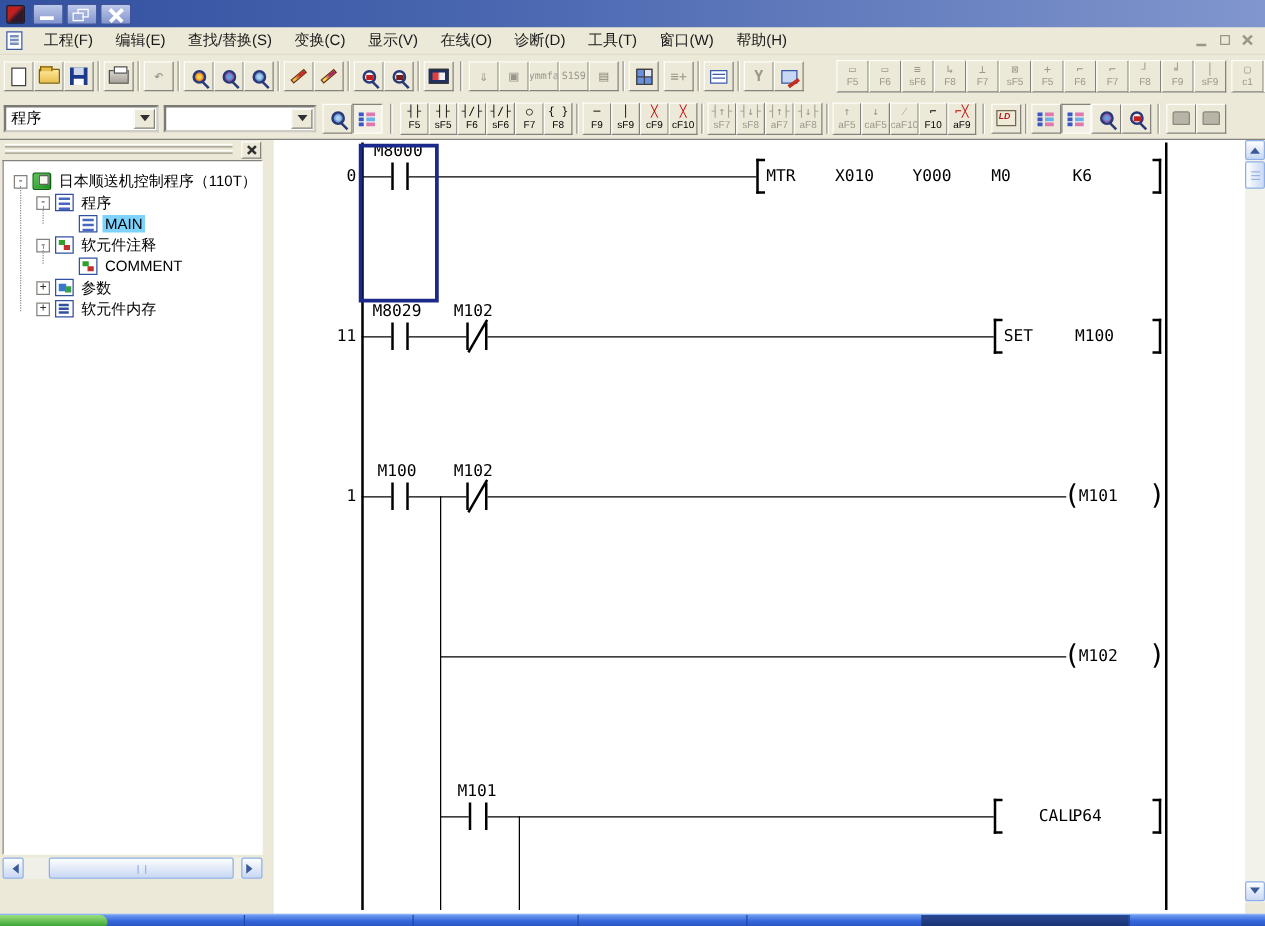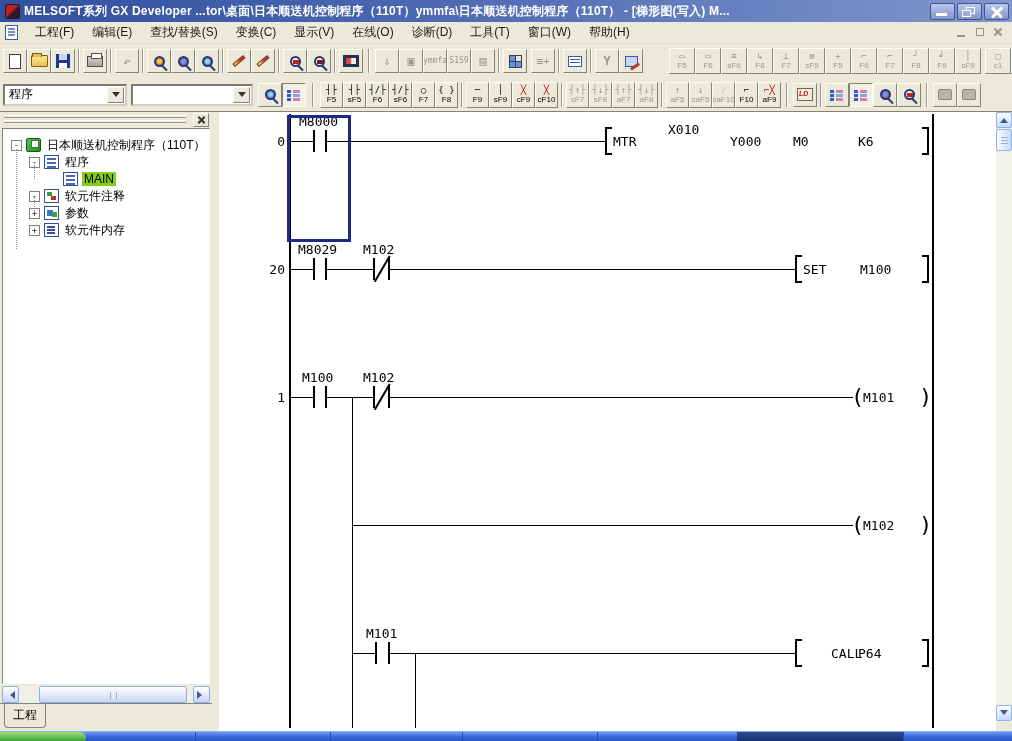--- a/index.html
+++ b/index.html
@@ -105,21 +105,21 @@
   .ti-lad:before{content:"";position:absolute;left:2px;top:2px;width:9px;height:2px;background:#4868c0;box-shadow:0 4px 0 #4868c0,0 8px 0 #4868c0}
   .ti-com{background:#fff;border:1px solid #3050a0}
   .ti-com:before{content:"";position:absolute;left:2px;top:2px;width:5px;height:4px;background:#30a030}
   .ti-com:after{content:"";position:absolute;right:2px;bottom:2px;width:5px;height:4px;background:#c03030}
   .ti-par{background:#fff;border:1px solid #3050a0}
   .ti-par:before{content:"";position:absolute;left:2px;top:3px;width:6px;height:6px;background:#3878c8}
   .ti-par:after{content:"";position:absolute;right:1px;bottom:2px;width:5px;height:5px;background:#38a048}
   .ti-mem{background:#fff;border:1px solid #3050a0}
   .ti-mem:before{content:"";position:absolute;left:2px;top:2px;width:8px;height:1.5px;background:#3050a0;box-shadow:0 3px 0 #3050a0,0 6px 0 #3050a0}
   .tlabel{padding:0 2px}
-  .sel{background:#84cc16}
+  .sel{background:#7dd3fc}
   .dot-v{position:absolute;border-left:1px dotted #909090}
 
   #tree-hscroll{position:absolute;left:2px;top:574px;width:208px;height:17px;background:#f0efe8;display:flex}
   .sb-btn{width:17px;height:17px;background:linear-gradient(180deg,#fdfefe,#c9d8f4);border:1px solid #8cb0e8;border-radius:2px;display:flex;align-items:center;justify-content:center;flex:0 0 auto}
   .sb-tri-l{width:0;height:0;border:4px solid transparent;border-right:5px solid #3a5a9a}
   .sb-tri-r{width:0;height:0;border:4px solid transparent;border-left:5px solid #3a5a9a}
   .sb-tri-u{width:0;height:0;border:4px solid transparent;border-bottom:5px solid #3a5a9a;margin-top:-3px}
   .sb-tri-dn{width:0;height:0;border:4px solid transparent;border-top:5px solid #3a5a9a;margin-bottom:-3px}
   #h-thumb{position:absolute;left:20px;top:0;width:148px;height:17px;background:linear-gradient(180deg,#fdfefe,#c9d8f4);border:1px solid #8cb0e8;border-radius:2px}
   #h-thumb:before{content:"";position:absolute;left:50%;top:5px;width:1px;height:7px;background:#9ab4e0;box-shadow:-3px 0 0 #9ab4e0,3px 0 0 #9ab4e0,-3px 0 0 1px #fff inset}
@@ -152,21 +152,20 @@
   #taskbar{position:absolute;left:0;top:731px;width:1012px;height:10px;background:linear-gradient(180deg,#6f9bf2 0%,#3465d8 55%,#2a56c4 100%);border-top:1px solid #8ab2f8}
   #start-frag{position:absolute;left:0;top:0;width:86px;height:10px;background:linear-gradient(180deg,#9ee07e,#2e9e2e);border-radius:0 6px 4px 0}
   .tk-sep{position:absolute;top:0;width:1px;height:10px;background:#1e48ae}
   #task-active{position:absolute;left:737px;top:0;width:166px;height:10px;background:linear-gradient(180deg,#2a4894,#16306e)}
 </style>
 </head>
 <body>
 
 <div id="titlebar">
   <div id="app-icon"></div>
-  <div id="title-text">MELSOFT系列 GX Developer ...tor\桌面\日本顺送机控制程序（110T）ymmfa\日本顺送机控制程序（110T）  - [梯形图(写入)    M...</div>
   <div class="wbtn">
       <i class="wg g-min"></i>
     </div>
   <div class="wbtn">
       <i class="wg g-res1"></i>
       <i class="wg g-res2"></i>
     </div>
   <div class="wbtn">
       <i class="wg g-x1"></i>
       <i class="wg g-x2"></i>
@@ -497,20 +496,25 @@
       <i class="ticon ti-lad"></i>
       <span class="tlabel sel">MAIN</span>
     </div>
     <div class="trow">
       <span class="tsp" style="width:26px"></span>
       <span class="exp">-</span>
       <i class="ticon ti-com"></i>
       <span class="tlabel">软元件注释</span>
     </div>
     <div class="trow">
+      <span class="tsp" style="width:56px"></span>
+      <i class="ticon ti-com"></i>
+      <span class="tlabel">COMMENT</span>
+    </div>
+    <div class="trow">
       <span class="tsp" style="width:26px"></span>
       <span class="exp">+</span>
       <i class="ticon ti-par"></i>
       <span class="tlabel">参数</span>
     </div>
     <div class="trow">
       <span class="tsp" style="width:26px"></span>
       <span class="exp">+</span>
       <i class="ticon ti-mem"></i>
       <span class="tlabel">软元件内存</span>
@@ -519,47 +523,44 @@
   <div id="tree-hscroll">
     <div class="sb-btn">
         <i class="sb-tri-l"></i>
       </div>
     <div style="position:relative;flex:1 1 auto">
       <div id="h-thumb"></div>
     </div>
     <div class="sb-btn">
         <i class="sb-tri-r"></i>
       </div>
-  </div>
-  <div id="tab-strip">
-    <div id="proj-tab">工程</div>
   </div>
 </div>
 
 <div id="ladder">
 
   <div class="vl rail" style="left:70px;top:2px;height:614px"></div>
   <div class="vl rail" style="left:713px;top:2px;height:614px"></div>
 
   <div class="stp" style="left:34px;top:22px">0</div>
   <div class="hl" style="left:70px;top:29px;width:24px"></div>
   <div class="hl" style="left:108px;top:29px;width:278px"></div>
   <div class="cbar" style="left:94px;top:18px"></div>
   <div class="cbar" style="left:106px;top:18px"></div>
   <div class="dev" style="left:80px;top:2px">M8000</div>
   <div class="lbr" style="left:386px;top:15px"></div>
   <div class="opx" style="left:394px;top:22px">MTR</div>
-  <div class="opx" style="left:449px;top:10px">X010</div>
+  <div class="opx" style="left:449px;top:22px">X010</div>
   <div class="opx" style="left:511px;top:22px">Y000</div>
   <div class="opx" style="left:574px;top:22px">M0</div>
   <div class="opx" style="left:639px;top:22px">K6</div>
   <div class="rbr" style="left:703px;top:15px"></div>
   <div id="cursor-box"></div>
 
-  <div class="stp" style="left:34px;top:150px">20</div>
+  <div class="stp" style="left:34px;top:150px">11</div>
   <div class="hl" style="left:70px;top:157px;width:24px"></div>
   <div class="hl" style="left:108px;top:157px;width:46px"></div>
   <div class="hl" style="left:171px;top:157px;width:405px"></div>
   <div class="cbar" style="left:94px;top:146px"></div>
   <div class="cbar" style="left:106px;top:146px"></div>
   <div class="cbar" style="left:154px;top:146px"></div>
   <div class="cbar" style="left:169px;top:146px"></div>
   <div class="slash" style="left:148px;top:156px"></div>
   <div class="dev" style="left:79px;top:130px">M8029</div>
   <div class="dev" style="left:144px;top:130px">M102</div>

